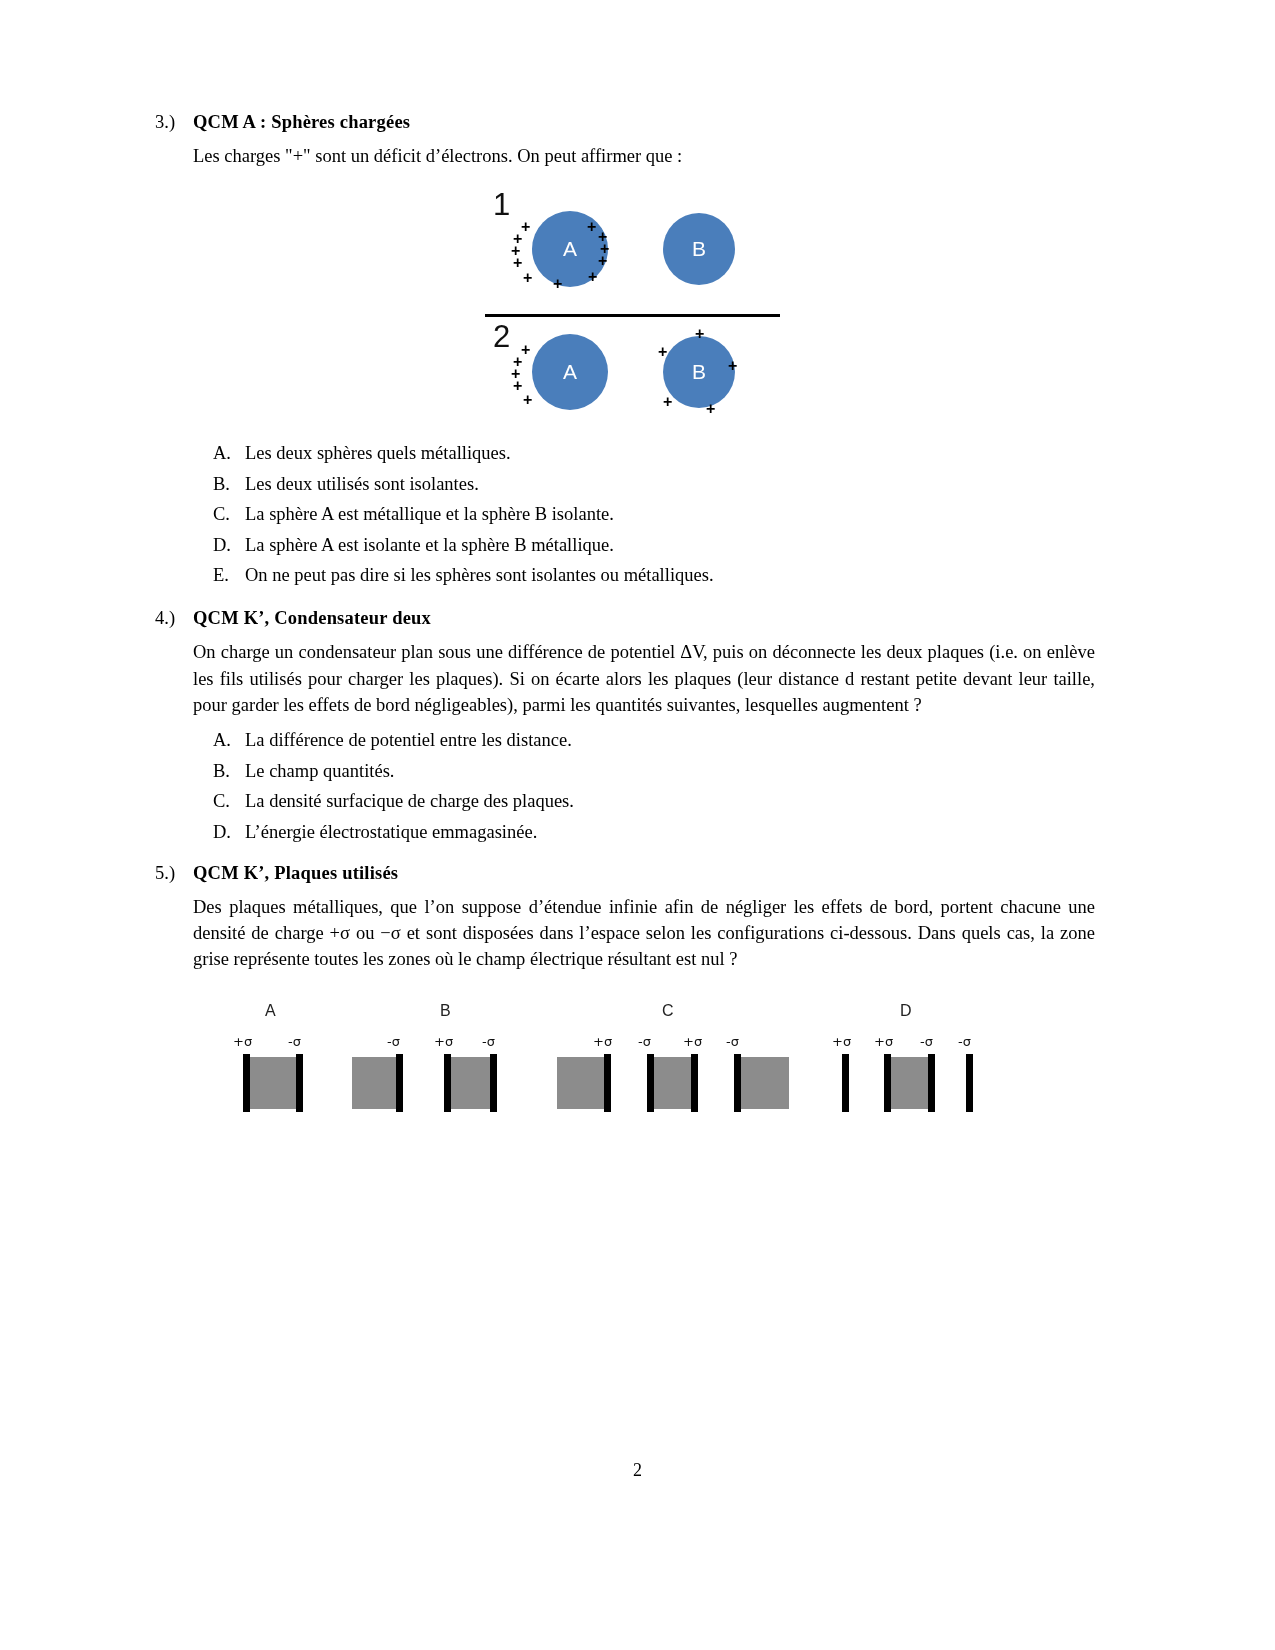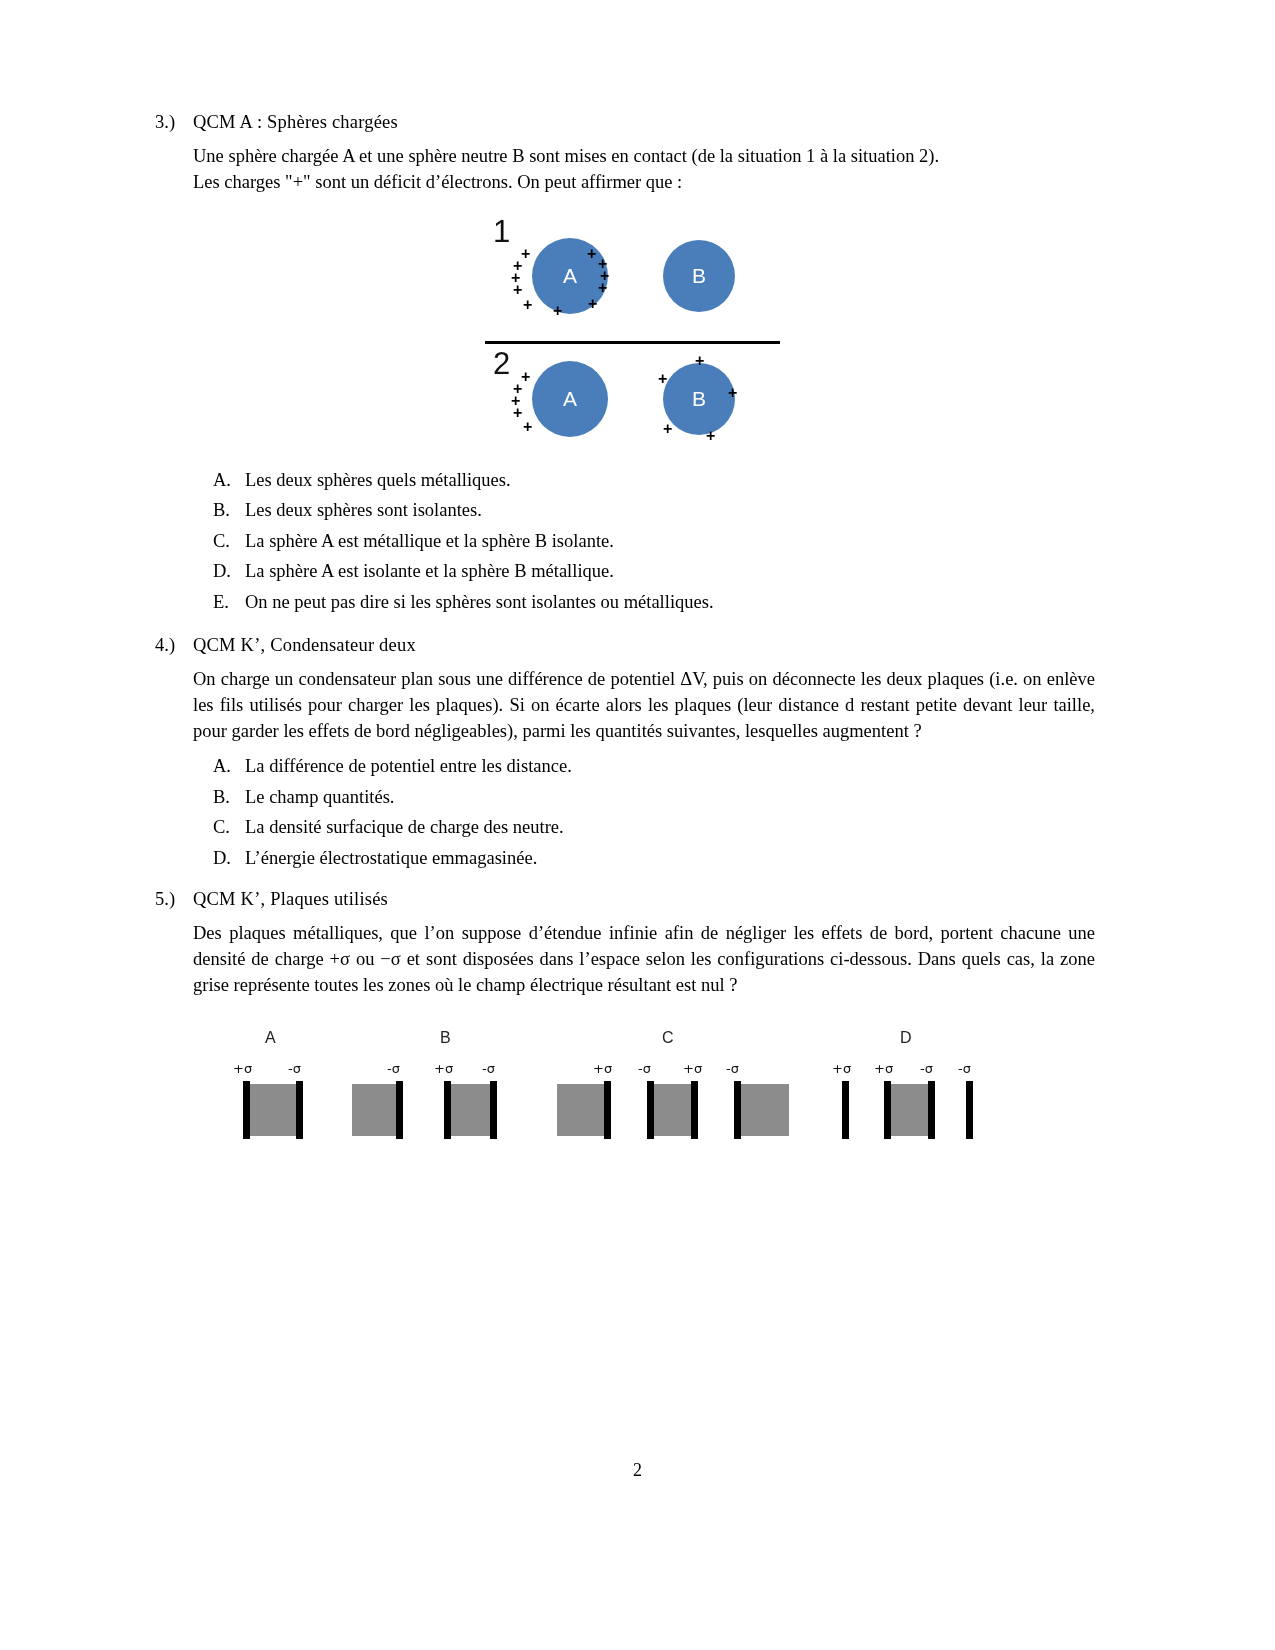--- a/index.html
+++ b/index.html
@@ -35,21 +35,21 @@
     align-items: baseline;
     font-size: 18.5px;
     margin-bottom: 10px;
   }
   .qnum {
     width: 38px;
     flex: 0 0 38px;
     font-weight: normal;
   }
   .qtitle {
-    font-weight: normal;
+    font-weight: bold;
     letter-spacing: 0.2px;
   }
   .qbody {
     margin-left: 38px;
     font-size: 18.5px;
     line-height: 1.42;
     text-align: justify;
   }
   .qbody p { margin: 0; }
 
@@ -151,21 +151,20 @@
 
 <div class="page">
   <div class="content">
 
     <div class="qblock">
       <div class="qhead">
         <span class="qnum">3.)</span>
         <span class="qtitle">QCM A : Sphères chargées</span>
       </div>
       <div class="qbody">
-        <p>Une sphère chargée A et une sphère neutre B sont mises en contact (de la situation 1 à la situation 2).</p>
         <p>Les charges "+" sont un déficit d’électrons. On peut affirmer que :</p>
       </div>
 
       <div class="spheres-fig">
         <span class="sit-num" style="left:338px; top:6px;">1</span>
 
         <div class="sphere" style="left:377px; top:30px; width:76px; height:76px;">
           <span>A</span>
         </div>
         <span class="plus" style="left:366px; top:38px;">+</span>
@@ -207,21 +206,21 @@
         <span class="plus" style="left:551px; top:220px;">+</span>
       </div>
 
       <div class="choices">
         <div class="choice">
           <span class="choice-letter">A.</span>
           <span class="choice-text">Les deux sphères quels métalliques.</span>
         </div>
         <div class="choice">
           <span class="choice-letter">B.</span>
-          <span class="choice-text">Les deux sphères sont isolantes.</span>
+          <span class="choice-text">Les deux utilisés sont isolantes.</span>
         </div>
         <div class="choice">
           <span class="choice-letter">C.</span>
           <span class="choice-text">La sphère A est métallique et la sphère B isolante.</span>
         </div>
         <div class="choice">
           <span class="choice-letter">D.</span>
           <span class="choice-text">La sphère A est isolante et la sphère B métallique.</span>
         </div>
         <div class="choice">
@@ -243,21 +242,21 @@
         <div class="choice">
           <span class="choice-letter">A.</span>
           <span class="choice-text">La différence de potentiel entre les distance.</span>
         </div>
         <div class="choice">
           <span class="choice-letter">B.</span>
           <span class="choice-text">Le champ quantités.</span>
         </div>
         <div class="choice">
           <span class="choice-letter">C.</span>
-          <span class="choice-text">La densité surfacique de charge des neutre.</span>
+          <span class="choice-text">La densité surfacique de charge des plaques.</span>
         </div>
         <div class="choice">
           <span class="choice-letter">D.</span>
           <span class="choice-text">L’énergie électrostatique emmagasinée.</span>
         </div>
       </div>
     </div>
 
     <div class="qblock" style="margin-top:20px;">
       <div class="qhead">

